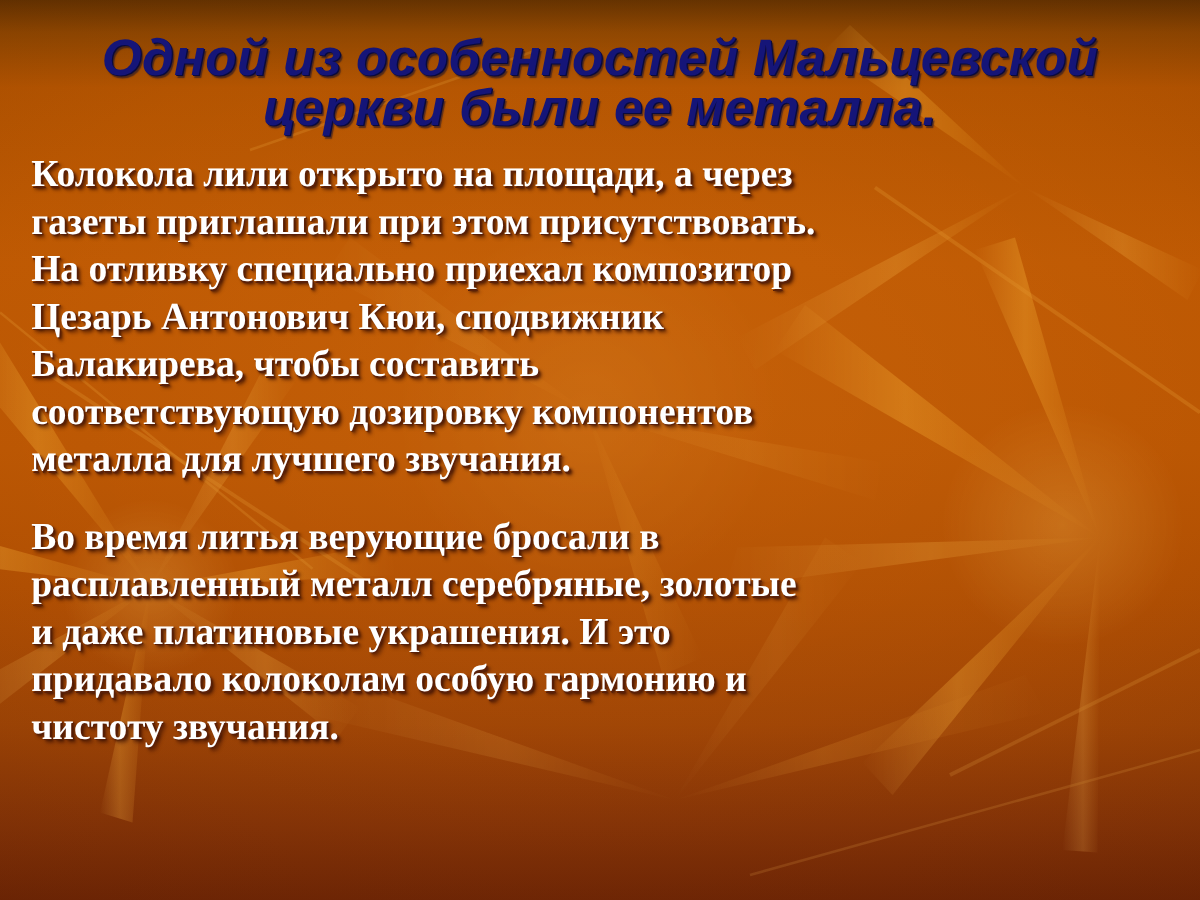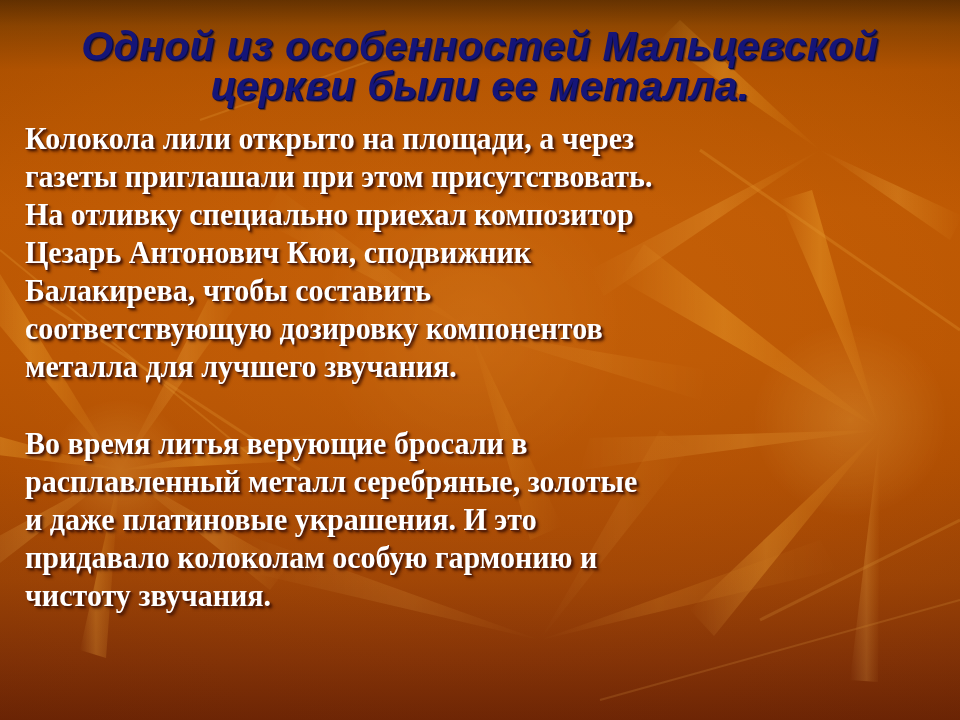--- a/index.html
+++ b/index.html
@@ -100,21 +100,21 @@
     font-family: "Liberation Serif", "DejaVu Serif", serif;
     font-weight: bold;
     font-size: 30.5px;
     line-height: 38px;
     color: #ffffff;
     text-shadow:
       1px 1px 0 #5a2008,
       2px 2px 2px rgba(60,18,4,.75),
       3px 3px 3px rgba(50,14,2,.45);
   }
-  .para + .para { margin-top: 39px; }
+  .para + .para { margin-top: 24px; }
   .para .ln { display: block; white-space: nowrap; }
 
   
   .para .ln { transform: scaleX(.985); transform-origin: center; }
 </style>
 </head>
 <body>
 
 <div id="slide">
 

